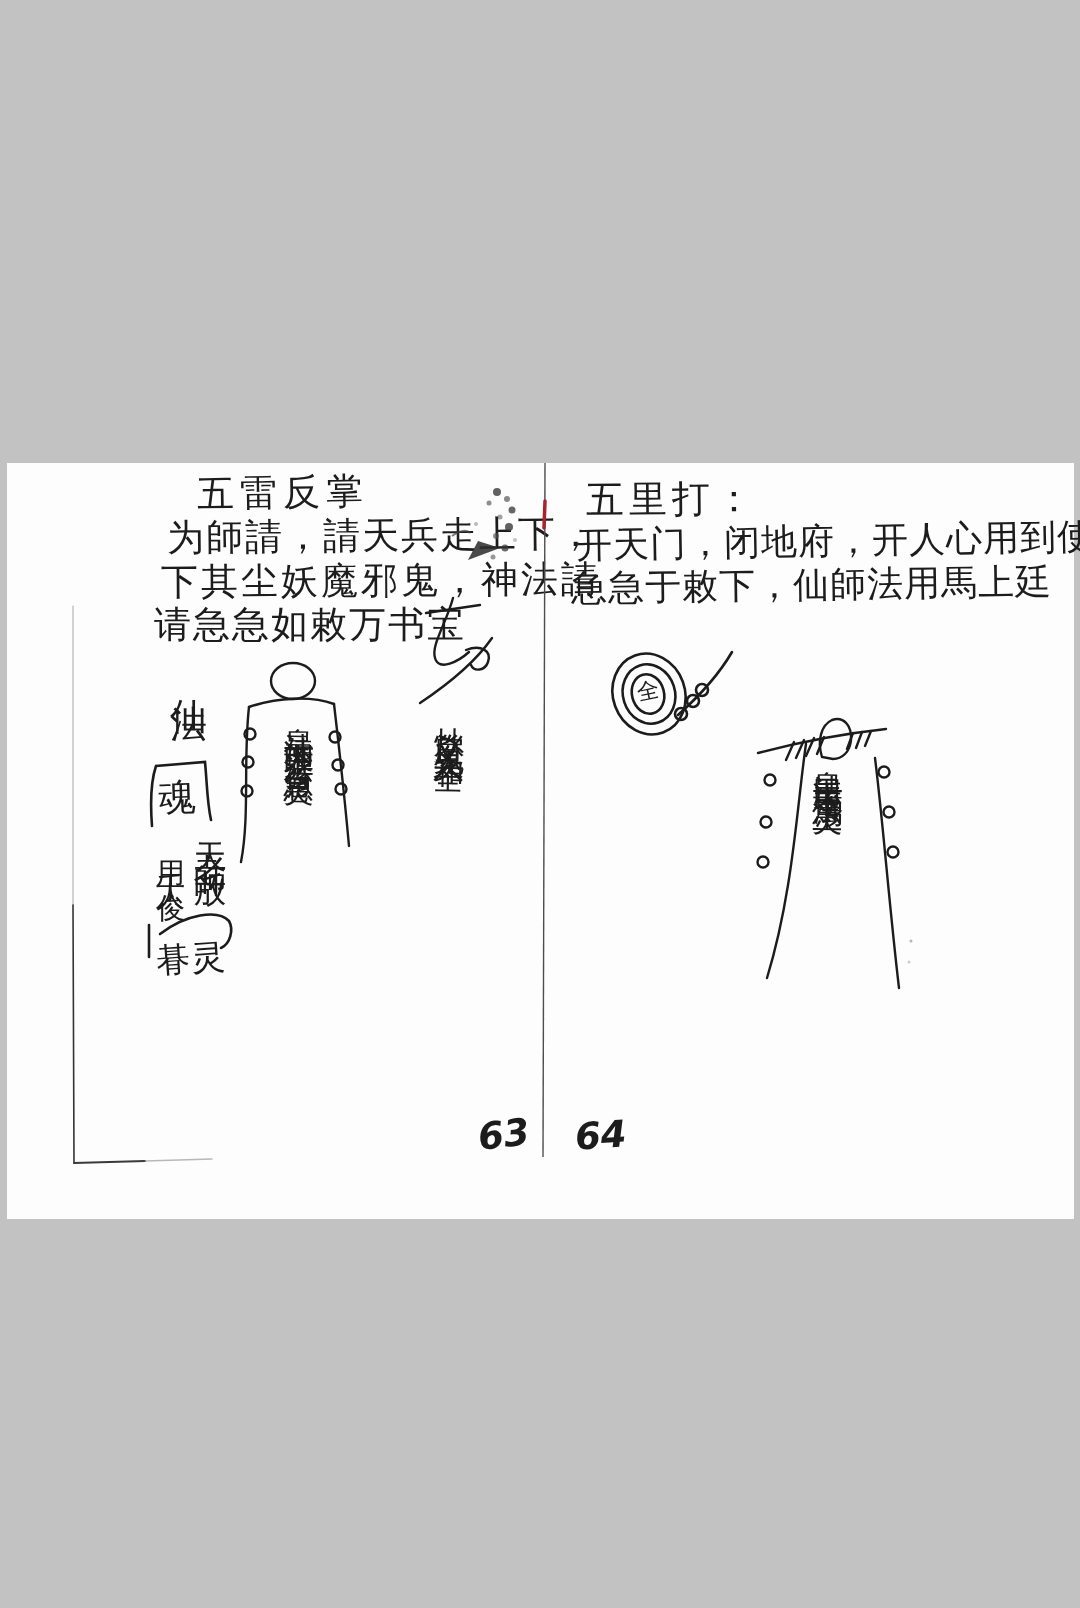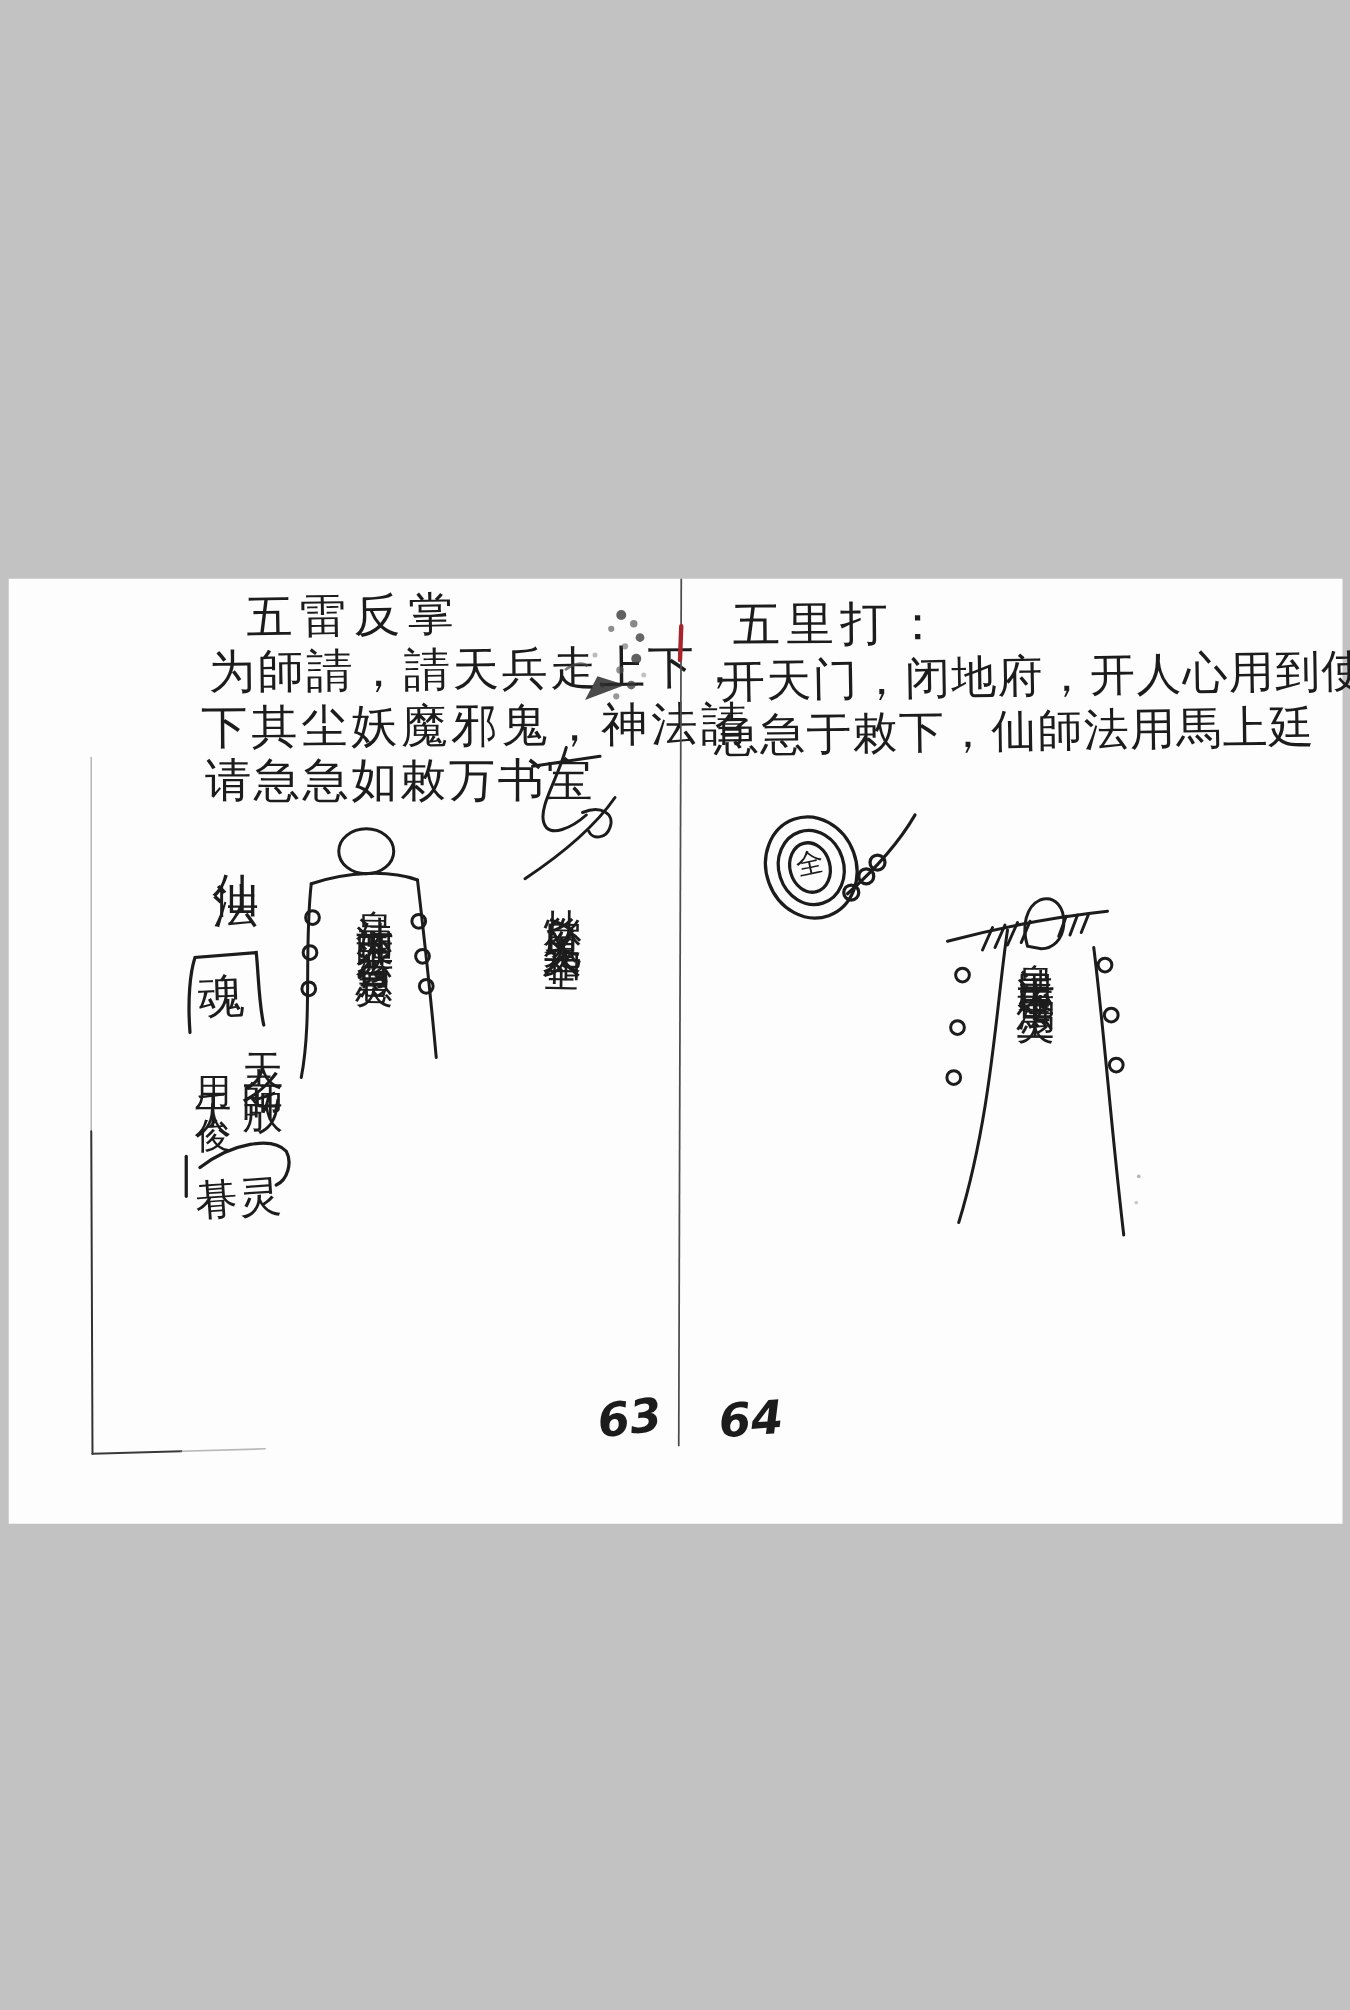--- a/index.html
+++ b/index.html
@@ -25,21 +25,21 @@
     writing-mode:vertical-rl;
     text-orientation:upright;
     color:#1c1c1c;
     white-space:nowrap;
     font-family:"DejaVu Sans",sans-serif;
   }
   
   .lp-title  {left:197px;top:468px;font-size:37px;letter-spacing:6px;transform:rotate(-1deg);}
   .lp-line1  {left:167px;top:511px;font-size:37px;letter-spacing:2px;transform:rotate(-0.6deg);}
   .lp-line2  {left:161px;top:556px;font-size:37px;letter-spacing:3px;transform:rotate(-0.4deg);}
-  .lp-line3  {left:164px;top:600px;font-size:37px;letter-spacing:2px;}
+  .lp-line3  {left:154px;top:600px;font-size:37px;letter-spacing:2px;}
   .lp-xianfa {left:163px;top:670px;font-size:37px;letter-spacing:6px;}
   .lp-boxchar{left:158px;top:772px;font-size:38px;transform:rotate(-2deg);}
   .lp-innercol{left:187px;top:816px;font-size:33px;letter-spacing:11px;}
   .lp-outercol{left:151px;top:838px;font-size:29px;letter-spacing:11px;}
   .lp-composite{left:156px;top:936px;font-size:34px;letter-spacing:1px;transform:rotate(-4deg);}
   .lp-talisman{left:278px;top:704px;font-size:30px;letter-spacing:5px;transform:rotate(0.5deg);}
   .lp-incant {left:429px;top:702px;font-size:31px;letter-spacing:6px;transform:rotate(1deg);}
   .lp-pagenum{left:478px;top:1113px;font-size:37px;font-style:italic;font-weight:bold;transform:rotate(-7deg);}
   
   .rp-title  {left:586px;top:474px;font-size:38px;letter-spacing:5px;transform:rotate(-0.5deg);}

